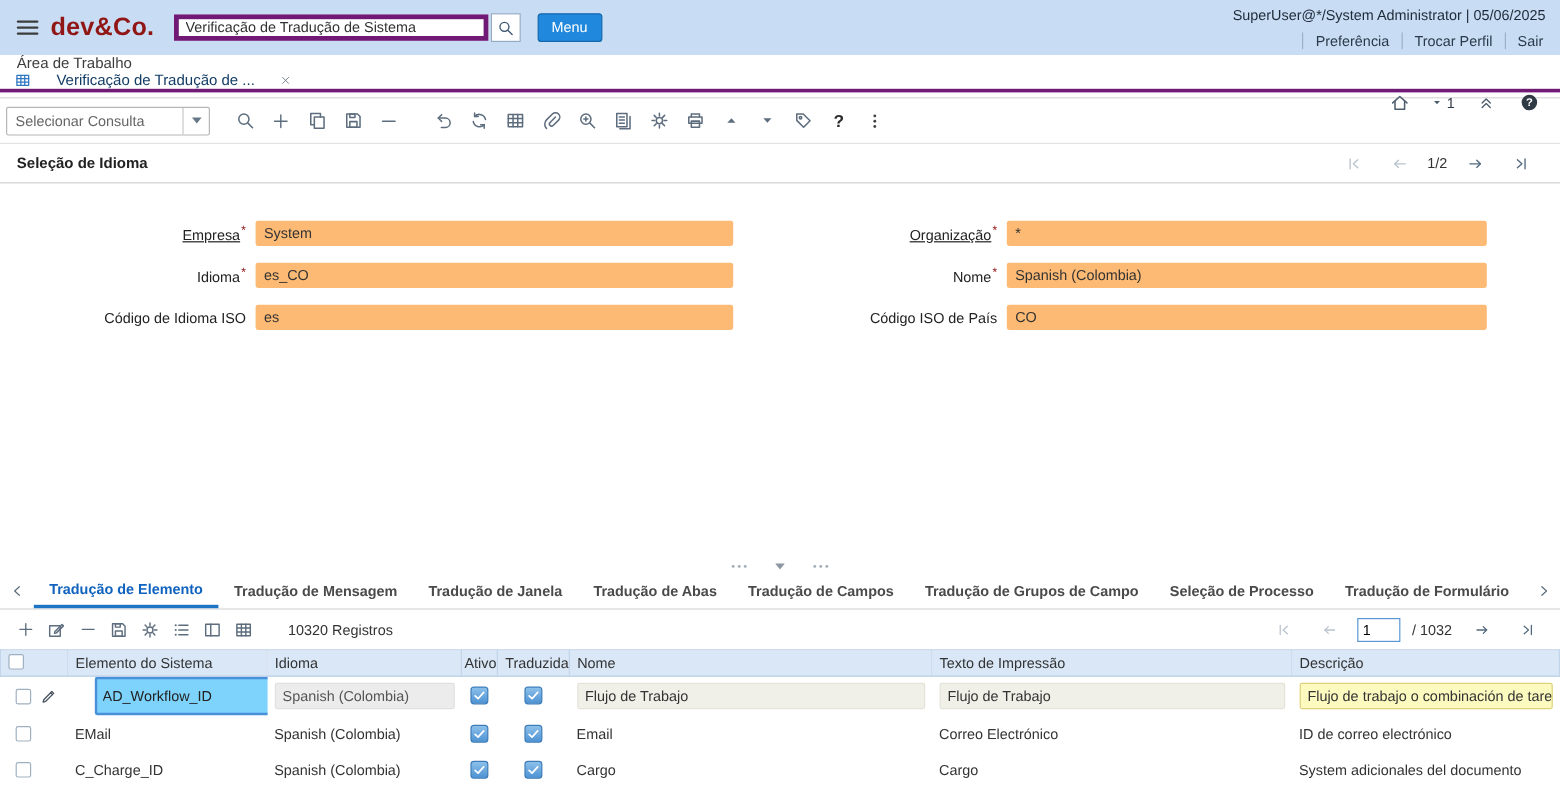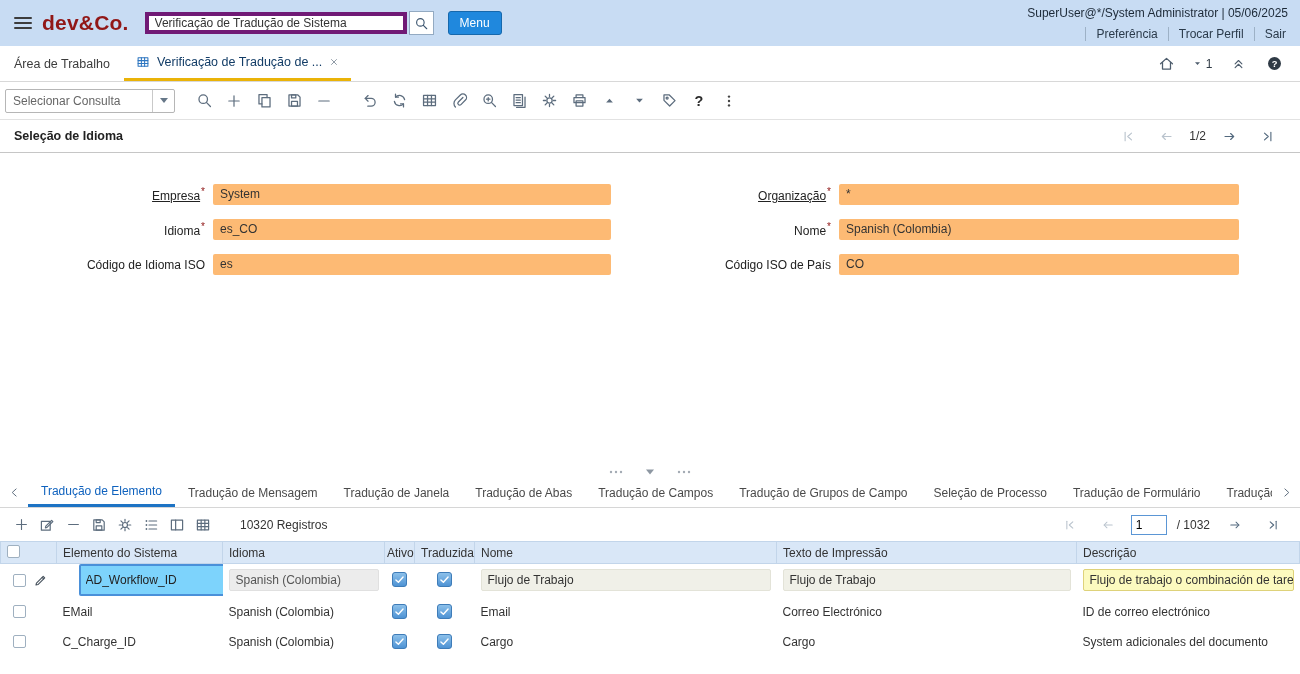--- a/index.html
+++ b/index.html
@@ -17,23 +17,23 @@
   .global-search { width:262px; height:22px; border:4px solid #701a75; padding:0 6px; font:12px "Liberation Sans",sans-serif; color:#333; background:#fff; }
   .search-btn { width:25px; height:24px; margin-left:2px; background:#fff; border:1px solid #93aac2; display:flex; align-items:center; justify-content:center; color:#3c556f; cursor:pointer; padding:0; }
   .menu-btn { margin-left:14px; height:24px; padding:0 11px; background:#2088dd; color:#fff; border:1px solid #1668ac; border-radius:3px; font:12px "Liberation Sans",sans-serif; cursor:pointer; }
   .top-right { margin-left:auto; text-align:right; }
   .user-info { color:#1d2a38; }
   .top-links { margin-top:7px; display:flex; justify-content:flex-end; color:#2a3a4a; }
   .tl { border-left:1px solid #9db1c6; padding:0 10px; cursor:pointer; }
   .tl.last { padding-right:2px; }
 
   
-  .tabbar { height:36px; background:#fff; border-bottom:1px solid #d8d8d8; display:flex; align-items:stretch; }
+  .tabbar { height:36px; background:#fff; border-bottom:1px solid #d8d8d8; display:flex; align-items:stretch;flex-direction:column; }
   .wtab { display:flex; align-items:center; padding:0 14px; color:#3c3c3c; cursor:pointer; font-size:12.5px; }
-  .wtab.active { color:#123c66; border-bottom:3px solid #eab308; gap:7px; padding:0 12px; }
+  .wtab.active { color:#123c66; border-bottom:3px solid #701a75; gap:21px; padding:0 12px; }
   .tabbar-right { margin-left:auto; display:flex; align-items:center; padding-right:8px; }
   .trbtn { width:36px; display:flex; align-items:center; justify-content:center; gap:3px; cursor:pointer; color:#4e5d6d; }
   .trbtn.darkc { color:#2f3a45; }
   .win-count { color:#2f3a45; }
 
   
   .toolbar { height:38px; border-bottom:1px solid #e2e2e2; display:flex; align-items:center; padding:0 5px; }
   .combo { width:170px; height:24px; border:1px solid #b6b6b6; border-radius:2px; background:#fff; display:flex; align-items:center; cursor:pointer; margin-right:14px; }
   .combo-text { flex:1; padding-left:7px; color:#666; white-space:nowrap; overflow:hidden; }
   .combo-caret { width:22px; align-self:stretch; border-left:1px solid #c9c9c9; display:flex; align-items:center; justify-content:center; }
@@ -56,21 +56,21 @@
   .flabel { text-align:right; color:#222; }
   .flabel .u { text-decoration:underline; cursor:pointer; }
   .req { color:#8d1111; font-size:10px; margin-left:1px; vertical-align:super; }
   .ffield { height:21px; line-height:21px; background:#fdba74; border-radius:2px; padding:0 7px; color:#333; overflow:hidden; white-space:nowrap; cursor:default; }
   .splitter { position:absolute; bottom:3px; left:50%; transform:translateX(-50%); display:flex; align-items:center; gap:22px; color:#97a1ad; cursor:row-resize; }
 
   
   .dtabs { height:30px; border-bottom:1px solid #d6d6d6; display:flex; align-items:stretch; background:#fff; }
   .dnav { width:28px; display:flex; align-items:center; justify-content:center; color:#5b6b7b; cursor:pointer; }
   .dtab-strip { display:flex; flex:1; overflow:hidden; }
-  .dtab { display:flex; align-items:center; padding:0 13px; color:#4a4a4a; cursor:pointer; white-space:nowrap; }
+  .dtab { display:flex; align-items:center; padding:0 13px; color:#4a4a4a; cursor:pointer; white-space:nowrap;font-weight:bold; }
   .dtab.active { color:#0f62be; border-bottom:3px solid #1d73c4; }
 
   
   .dtoolbar { height:33px; display:flex; align-items:center; padding:0 8px; }
   .dtbtn { width:26px; height:26px; display:flex; align-items:center; justify-content:center; color:#5d6d7e; cursor:pointer; }
   .rec-count { margin-left:24px; color:#333; }
   .dpag { margin-left:auto; display:flex; align-items:center; }
   .page-input { width:36px; height:20px; border:1px solid #5b96d5; padding:0 4px; font:12px "Liberation Sans",sans-serif; margin:0 4px; }
   .page-total { padding:0 6px; color:#333; }
 

